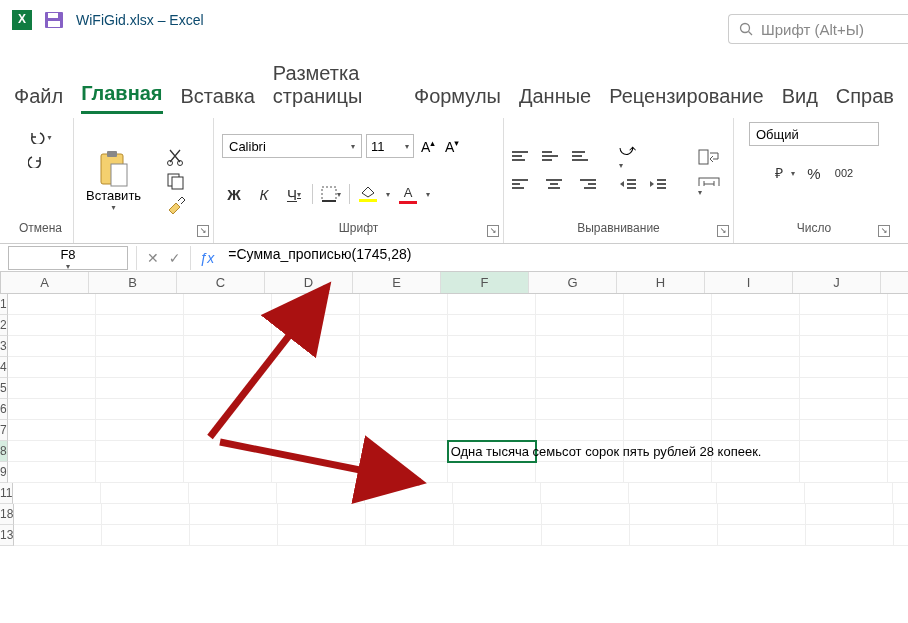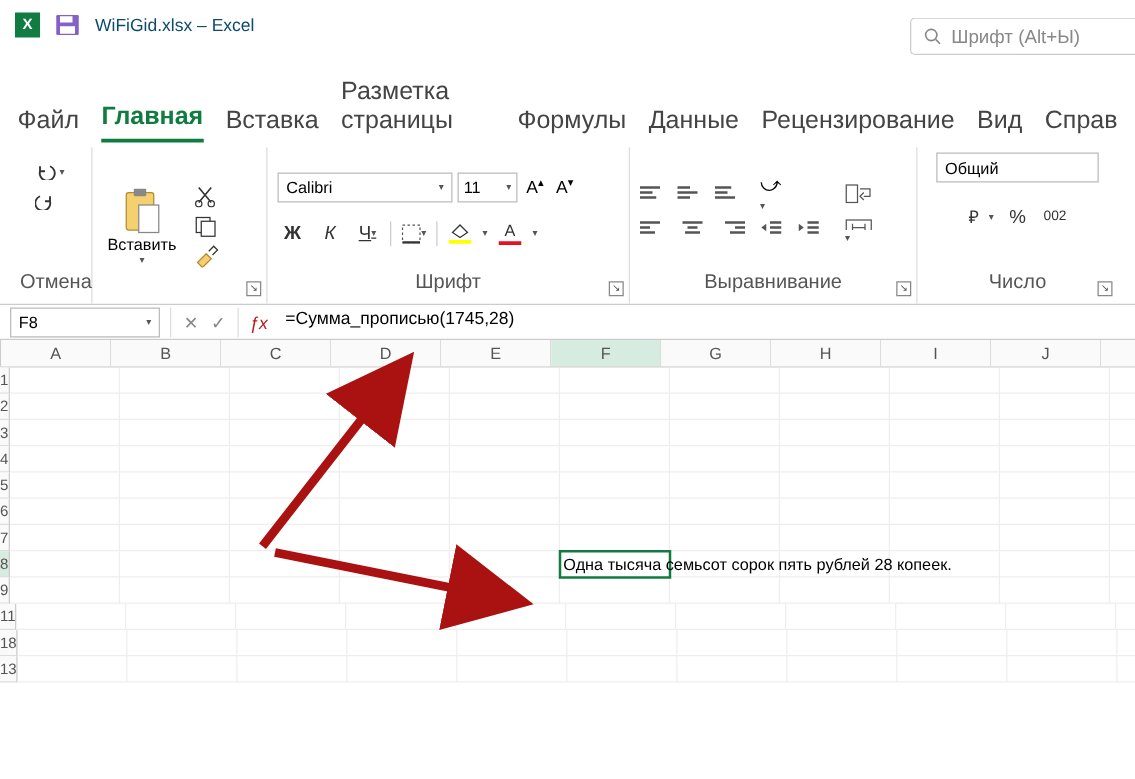--- a/index.html
+++ b/index.html
@@ -11,22 +11,22 @@
 .save-icon { width:20px; height:18px; }
 .title-text { font-size:14px; color:#0c4a6e; }
 .search-box { position:absolute; right:0; top:14px; width:180px; height:30px; border:1px solid #ccc; border-right:none; border-radius:4px 0 0 4px; display:flex; align-items:center; padding:0 10px; gap:8px; color:#888; font-size:15px; }
 
 .tabs { display:flex; gap:18px; padding:0 14px; height:30px; align-items:flex-end; font-size:20px;margin-top:44px; }
 .tab { color:#444; padding-bottom:6px; cursor:pointer; }
 .tab.active { color:#107c41; font-weight:600; border-bottom:3px solid #107c41; }
 
 .ribbon { display:flex; border-bottom:1px solid #ccc; padding:4px 8px 0 8px; height:130px; }
 .group { border-right:1px solid #ddd; padding:4px 8px; display:flex; flex-direction:column; justify-content:space-between; position:relative; }
-.group-label { text-align:center; font-size:16px; color:#555; padding:4px 0; }
-.group-body { flex:1; display:flex; gap:4px; align-items:center; }
+.group-label { text-align:center; font-size:12px; color:#555; padding:4px 0; }
+.group-body { flex:1; display:flex; gap:15px; align-items:center; }
 .dialog-launcher { position:absolute; right:4px; bottom:6px; width:12px; height:12px; border:1px solid #888; font-size:8px; text-align:center; line-height:10px; color:#555; }
 
 .undo-stack { display:flex; flex-direction:column; gap:6px; padding:6px 4px; }
 .small-btn { width:26px; height:18px; font-size:14px; display:flex; align-items:center; gap:2px; }
 .caret { font-size:8px; color:#555; }
 
 .paste-block { display:flex; flex-direction:column; align-items:center; gap:0; padding:0 4px; }
 .paste-icon { width:34px; height:38px; }
 .side-stack { display:flex; flex-direction:column; gap:6px; margin-left:6px; }
 .mini-icon { width:20px; height:18px; }
@@ -46,24 +46,24 @@
 .abtn { width:24px; height:20px; display:flex; flex-direction:column; justify-content:center; gap:2px; }
 .aline { height:2px; background:#555; }
 
 .wrap-block { display:flex; flex-direction:column; gap:10px; padding-top:4px; margin-left:10px; }
 
 .num-col { display:flex; flex-direction:column; gap:16px; }
 .num-fmt { width:130px; height:24px; border:1px solid #bbb; font-size:13px; padding:0 6px; display:flex; align-items:center; background:#fff; }
 .num-row { display:flex; gap:6px; align-items:center; }
 
 .fbar { display:flex; align-items:center; height:28px; border-bottom:1px solid #ccc; }
-.namebox { width:120px; height:24px; border:1px solid #bbb; margin:0 8px; display:flex; align-items:center; justify-content:space-between; padding:0 6px; font-size:13px; background:#fff; }
+.namebox { width:120px; height:24px; border:1px solid #bbb; margin:0 8px; display:flex; align-items:center; justify-content:space-between; padding:0 6px; font-size:13px; background:#fff;flex-direction:column; }
 .fx-ctrl { display:flex; align-items:center; gap:10px; padding:0 10px; border:1px solid #ddd; border-top:none; border-bottom:none; height:24px; }
 .fx-ctrl span { color:#888; font-size:14px; }
-.fx-label { font-style:italic; font-size:14px; color:#b91c1c; margin:0 8px; }
+.fx-label { font-style:italic; font-size:14px; color:#3b82f6; margin:0 8px; }
 .formula-input { flex:1; font-size:14px; padding:0 6px; height:24px; }
 
 .grid-area { position:relative; }
 .col-headers { display:flex; height:22px; border-bottom:1px solid #ccc; }
 .corner { width:28px; border-right:1px solid #ccc; background:#f3f3f3; }
 .colh { flex:0 0 88px; text-align:center; font-size:13px; color:#555; border-right:1px solid #ddd; background:#fafafa; line-height:22px; }
 .colh.sel { background:#d6ece0; }
 .rows { }
 .row { display:flex; height:21px; }
 .rowh { width:28px; text-align:center; font-size:12px; color:#555; border-right:1px solid #ccc; border-bottom:1px solid #ddd; background:#fafafa; line-height:21px; }

